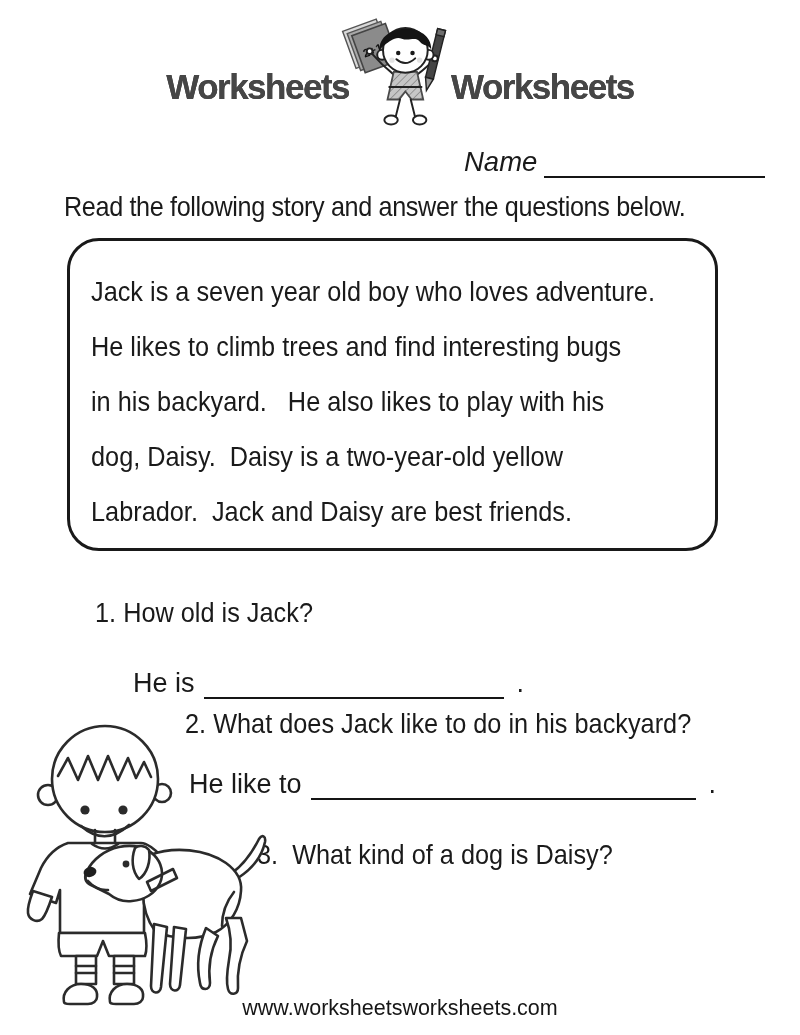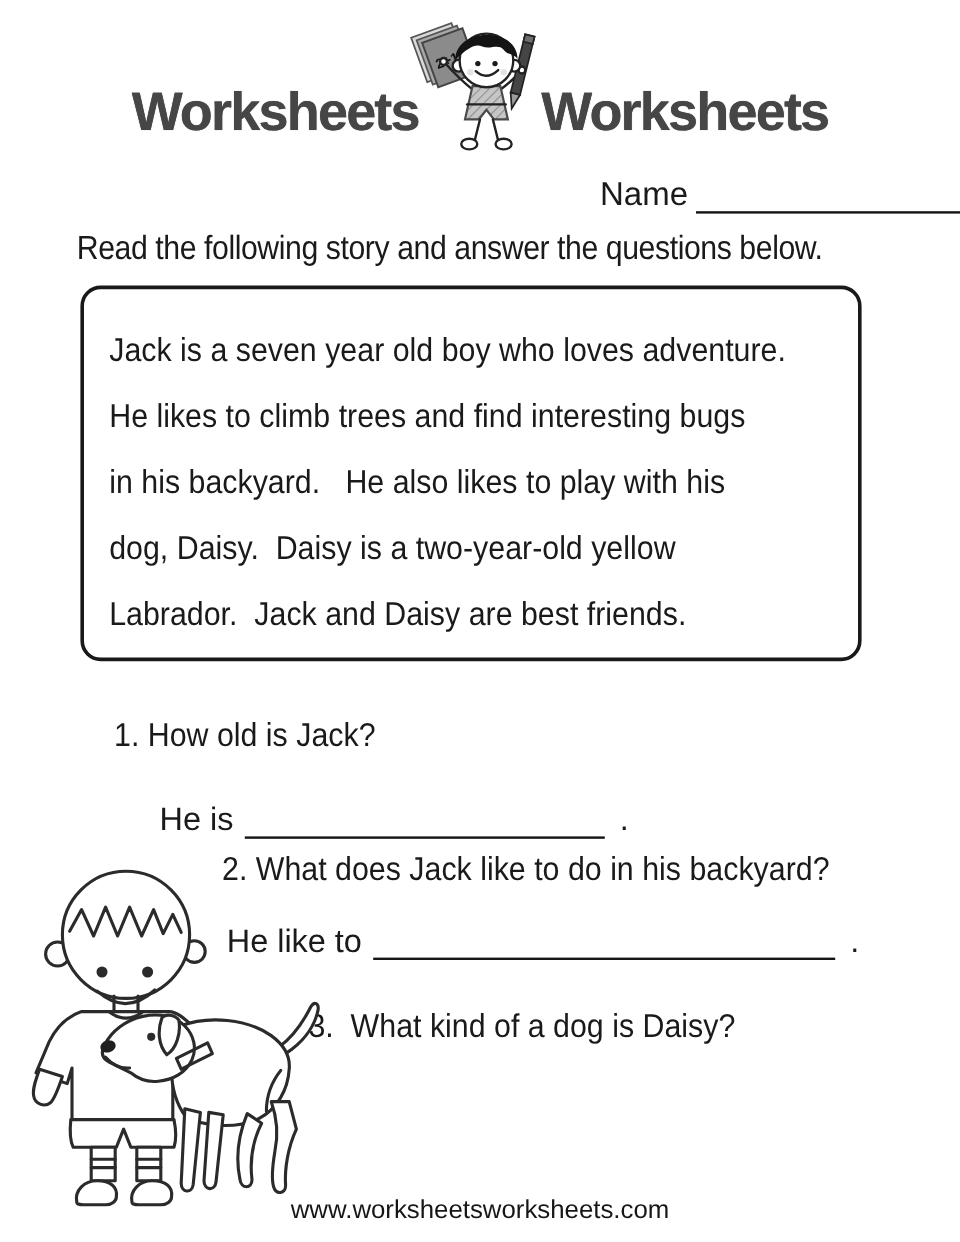--- a/index.html
+++ b/index.html
@@ -3,33 +3,33 @@
 <meta charset="utf-8">
 <style>
   html,body{margin:0;padding:0;background:#fff;}
   .page{
     position:relative;width:800px;height:1035px;background:#ffffff;
     font-family:"Liberation Sans",sans-serif;color:#1a1a1a;overflow:hidden;
   }
   .condensed{transform:scaleX(0.92);transform-origin:0 50%;white-space:nowrap;}
   
   .logo{position:absolute;top:10px;left:0;right:0;display:flex;justify-content:center;align-items:flex-start;}
-  .logo-text{font-weight:bold;font-size:45px;color:#464646;letter-spacing:-1.5px;margin-top:57px;
+  .logo-text{font-weight:bold;font-size:35px;color:#464646;letter-spacing:-1.5px;margin-top:57px;
              text-shadow:0 0 0.6px #3a3a3a;}
   .logo-boy{width:118px;height:120px;margin:0 -8px;}
   
-  .name-row{position:absolute;left:500px;top:146px;font-size:27.5px;white-space:nowrap;}
+  .name-row{position:absolute;left:464px;top:146px;font-size:27.5px;white-space:nowrap;font-style:italic;}
   .name-line{display:inline-block;width:221px;height:28px;border-bottom:2.6px solid #151515;
              vertical-align:-7px;margin-left:7px;}
   
   .instruction{position:absolute;left:64px;top:191px;font-size:28px;letter-spacing:-0.4px;
                transform:scaleX(0.90);transform-origin:0 50%;white-space:nowrap;}
   
   .story-box{position:absolute;left:67px;top:238px;width:651px;height:313px;
-             border:3px solid #191919;border-radius:17px;box-sizing:border-box;
+             border:3px solid #191919;border-radius:32px;box-sizing:border-box;
              padding:23px 0 0 21px;}
   .story-line{font-size:27.5px;line-height:55px;transform:scaleX(0.92);transform-origin:0 50%;white-space:nowrap;}
   
   .q{position:absolute;font-size:27.5px;}
   .q1{left:95px;top:597px;}
   .q2{left:185px;top:708px;}
   .q3{left:257px;top:839px;}
   .a{position:absolute;font-size:27px;white-space:nowrap;}
   .a1{left:133px;top:645px;margin-top:22px;}
   .a2{left:189px;top:768px;}

